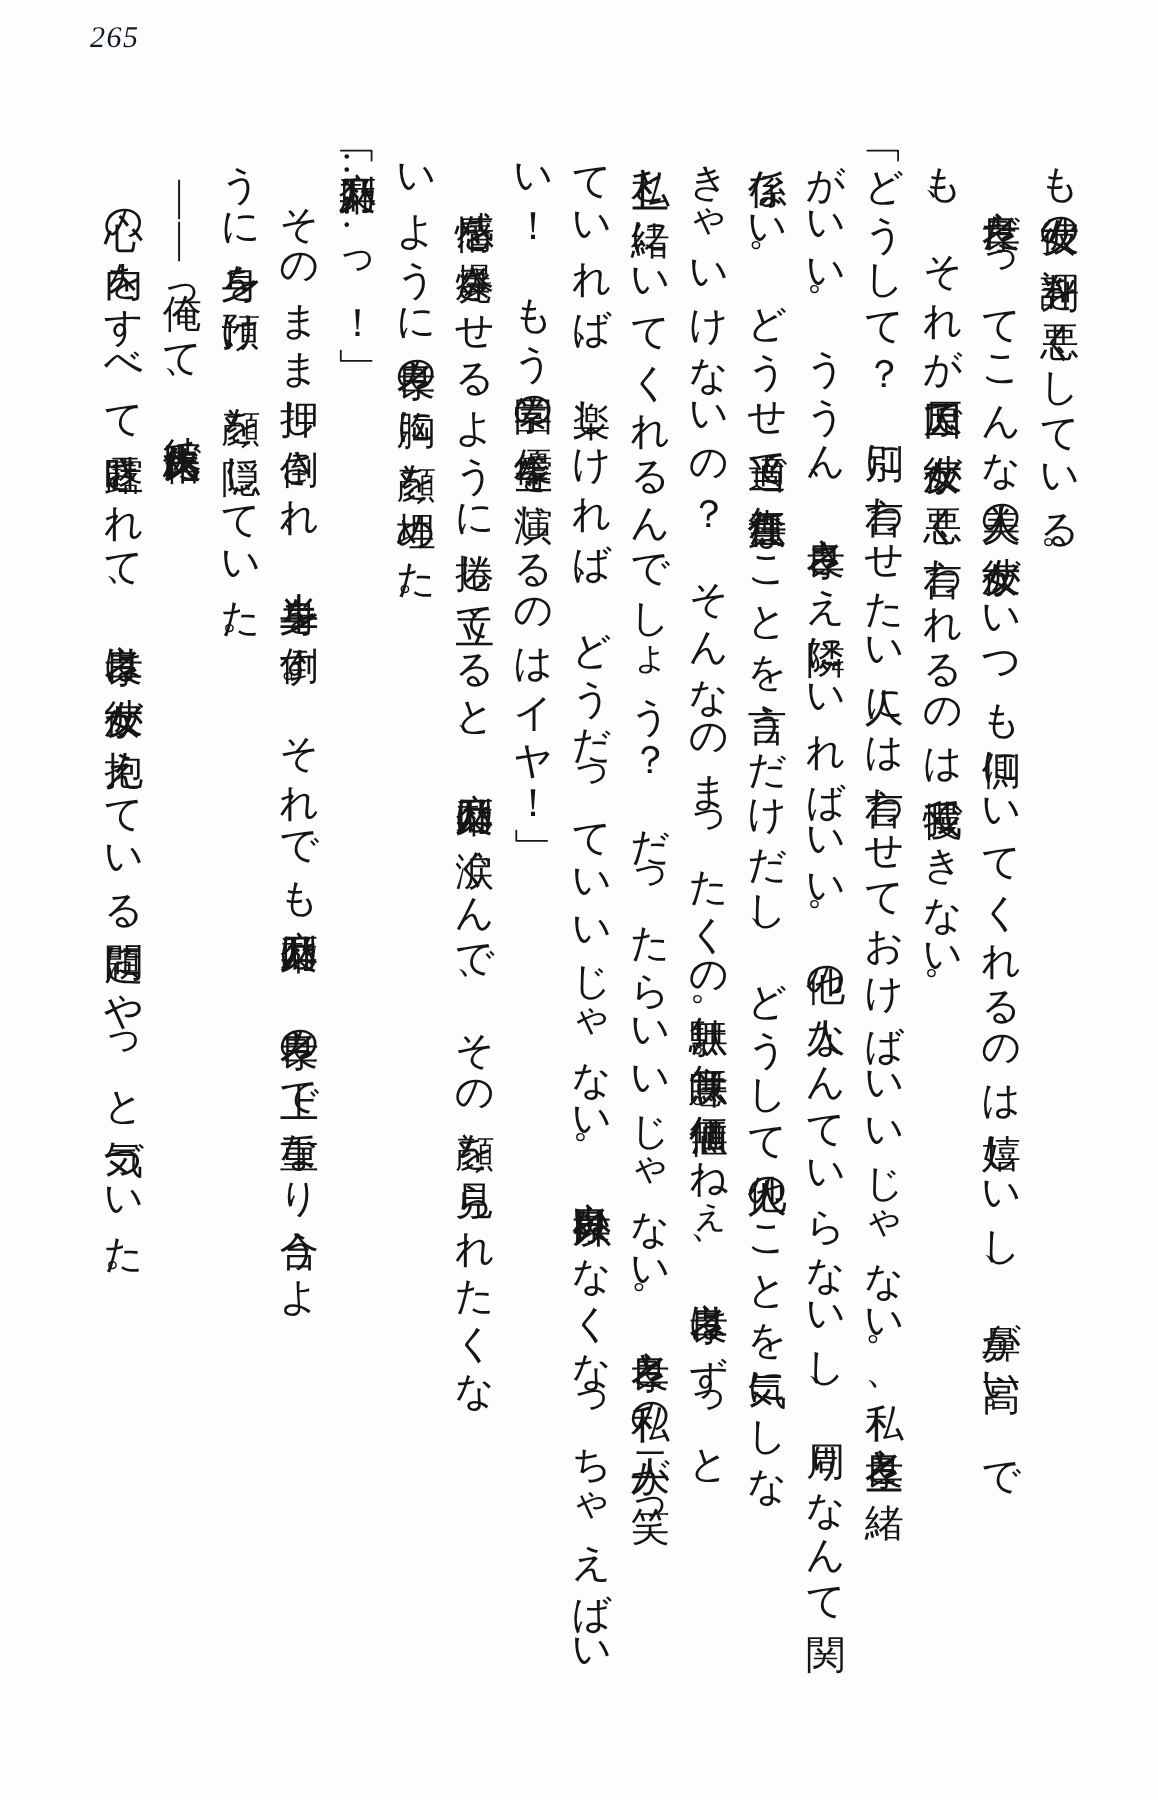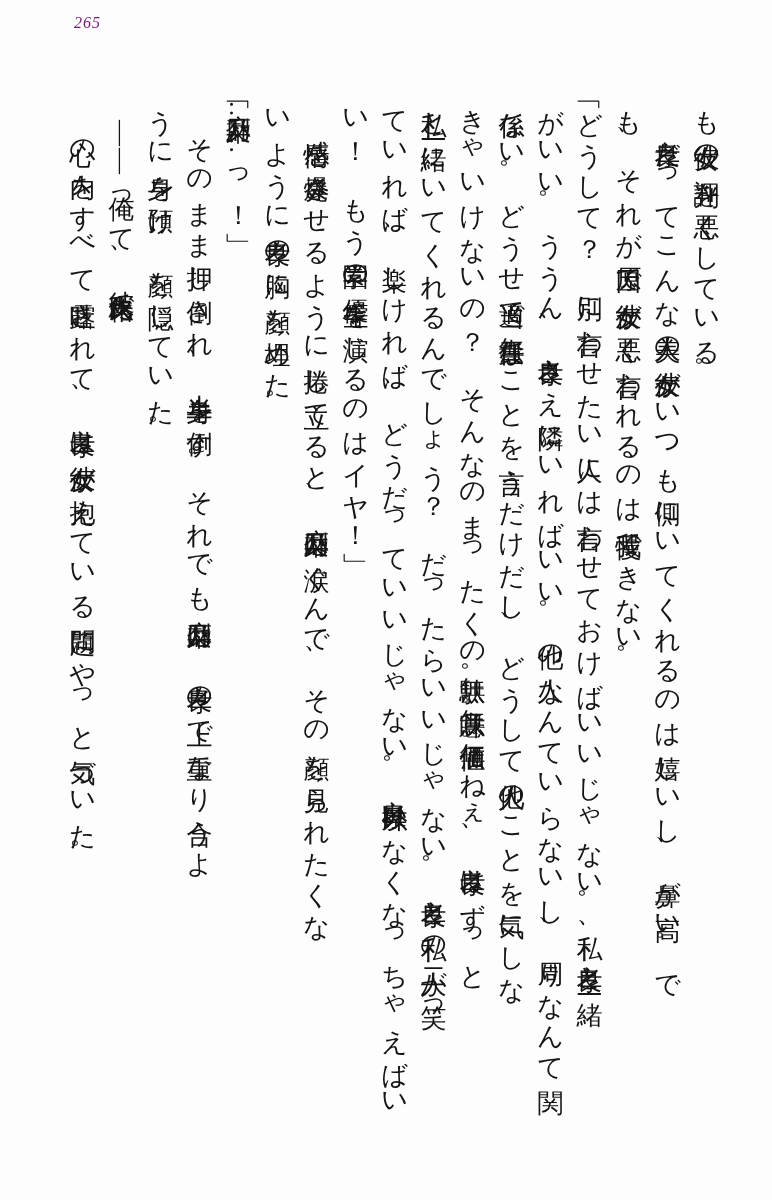--- a/index.html
+++ b/index.html
@@ -15,25 +15,25 @@
     width: 772px;
     height: 1200px;
     margin: 0 auto;
     background: #fdfdfd;
     color: #1b1b1b;
     overflow: hidden;
   }
   .page-number {
     position: absolute;
     top: 14px;
-    left: 74px;
-    font-size: 16px;
+    left: 60px;
+    font-size: 20px;
     font-style: italic;
     letter-spacing: 1px;
-    color: #701a75;
+    color: #0f172a;
   }
   .text-block {
     position: absolute;
     top: 92px;
     right: 46px;
     height: 1085px;
     writing-mode: vertical-rl;
     text-orientation: mixed;
     font-size: 26px;
     letter-spacing: 2px;

